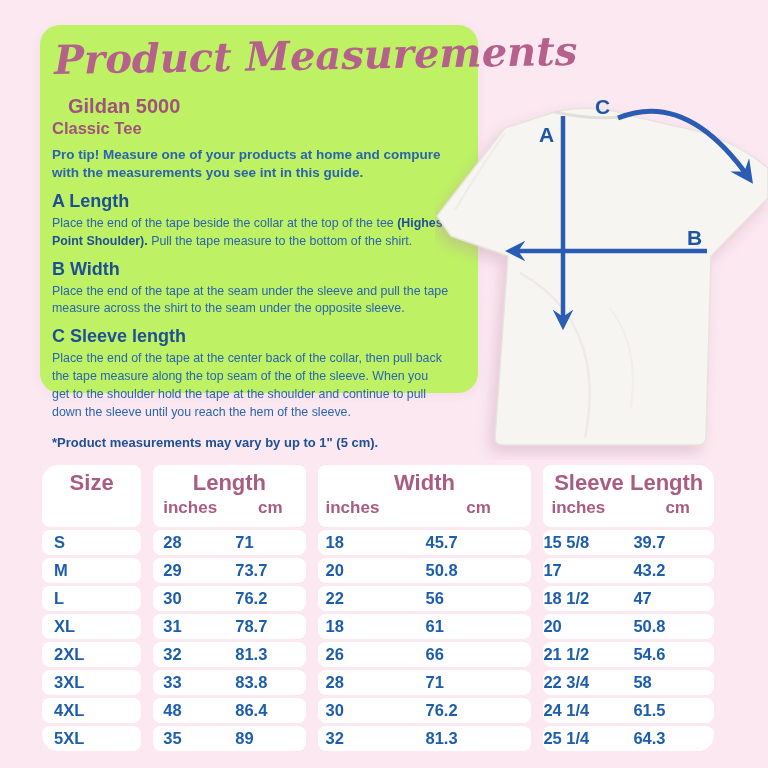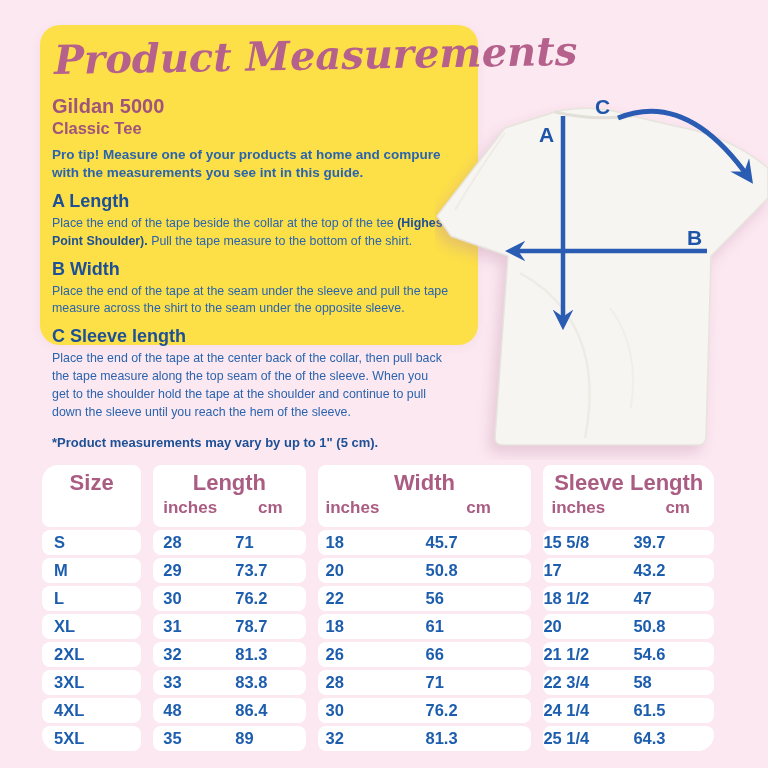--- a/index.html
+++ b/index.html
@@ -4,32 +4,32 @@
 <style>
   html,body { margin:0; padding:0; }
   .canvas {
     position:relative; width:768px; height:768px; overflow:hidden;
     background:#fce8f1;
     font-family:"Liberation Sans", sans-serif;
   }
 
   
   .card {
-    position:absolute; left:40px; top:25px; width:438px; height:320px;
-    background:#fde047; border-radius:20px; box-sizing:border-box;
+    position:absolute; left:40px; top:25px; width:438px; height:368px;
+    background:#bef264; border-radius:20px; box-sizing:border-box;
     padding:8px 6px 8px 12px;
     box-shadow:0 2px 10px rgba(190,140,165,.12);
   }
   .title {
     font-family:"DejaVu Serif", serif; font-style:italic; font-weight:bold;
     color:#b5618c; font-size:40px; line-height:1.25; margin:2px 0 10px 2px;
     letter-spacing:0px; transform:rotate(-1deg); transform-origin:left center;
     white-space:nowrap;
   }
-  .product-name { font-size:20px; font-weight:bold; color:#a0537b; margin:6px 0 1px; }
+  .product-name { font-size:20px; font-weight:bold; color:#a0537b; margin:6px 16px 1px; }
   .product-type { font-size:16.5px; font-weight:bold; color:#a0537b; margin:0 0 8px; }
   .protip { font-size:13.5px; font-weight:bold; color:#2b64ae; line-height:1.33; margin:0 0 9px; white-space:pre-line; }
   .sec-head { font-size:18px; font-weight:bold; color:#1e5096; margin:8px 0 3px; }
   .sec-body { font-size:12.4px; color:#2b64ae; line-height:1.44; margin:0 0 5px; white-space:pre-line; }
   .sec-body b { color:#1e5096; }
   .footnote { font-size:13px; font-weight:bold; color:#1e5096; margin-top:13px; white-space:pre-line; }
 
   
   .diagram { position:absolute; left:435px; top:98px; width:333px; height:362px; }
   .diagram svg { display:block; }

